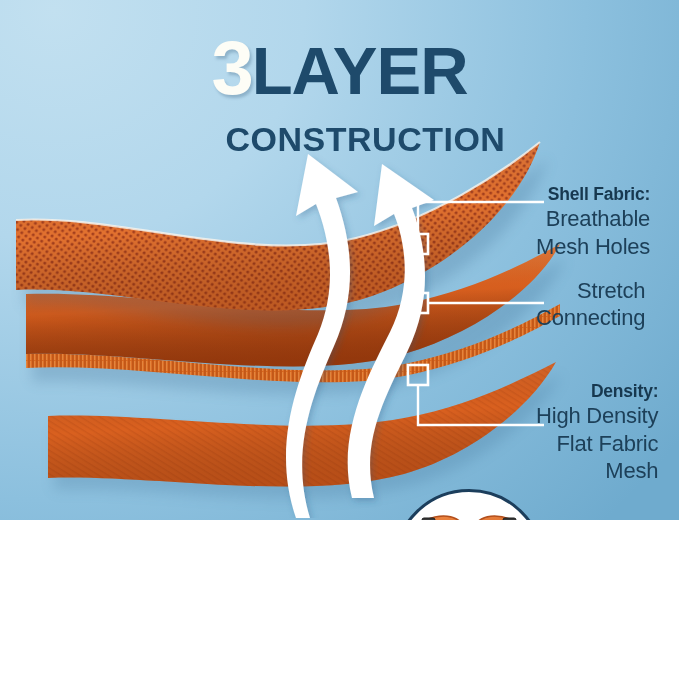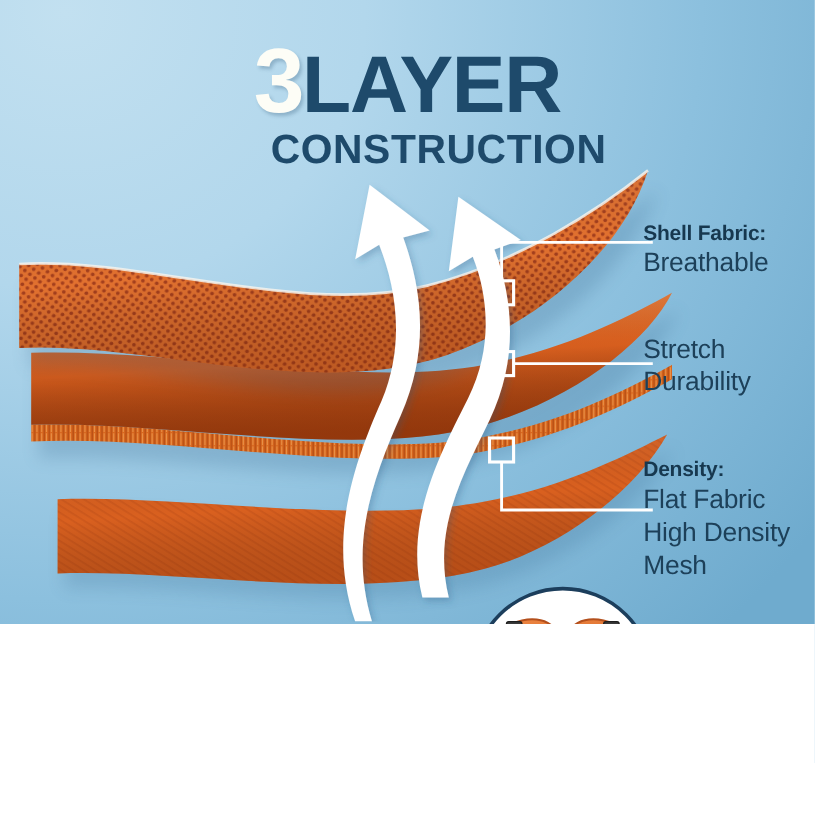--- a/index.html
+++ b/index.html
@@ -44,21 +44,21 @@
     font-weight: 800;
     text-shadow: 2px 3px 3px rgba(40,80,110,0.28);
     letter-spacing: -2px;
   }
   .title-word {
     color: #1e4a6b;
     letter-spacing: -1px;
   }
   .title-line2 {
     display: block;
-    margin-top: 2px;
+    margin-top: 16px;
     margin-left: 52px;
     font-size: 34px;
     font-weight: 800;
     letter-spacing: 0.5px;
     color: #1e4a6b;
     white-space: nowrap;
   }
 
   
   .stack {
@@ -67,20 +67,21 @@
     top: 118px;
     width: 679px;
     height: 400px;
   }
   .stack svg { display: block; }
 
   
   .callout {
     position: absolute;
     color: #1b3f5c;
+    text-align: right;
   }
   .callout .c-head {
     display: block;
     font-size: 17.5px;
     font-weight: 700;
     color: #17384f;
     letter-spacing: -0.2px;
     line-height: 1.22;
   }
   .callout .c-body {
@@ -271,31 +272,32 @@
   <div class="leader" style="left:404px; top:363px;">
     <svg width="140" height="68">
       <polyline points="14,22 14,62 140,62" fill="none" stroke="#ffffff" stroke-width="2.4"></polyline>
       <rect x="4" y="2" width="20" height="20" fill="none" stroke="#ffffff" stroke-width="2.6"></rect>
     </svg>
   </div>
 
   <div class="callout" id="callout-shell">
     <span class="c-head">Shell Fabric:</span>
     <span class="c-body">Breathable</span>
+    <span class="c-body">Mesh Holes</span>
   </div>
 
   <div class="callout" id="callout-inter">
     <span class="c-body">Stretch</span>
-    <span class="c-body">Durability</span>
+    <span class="c-body">Connecting</span>
   </div>
 
   <div class="callout" id="callout-lining">
     <span class="c-head">Density:</span>
+    <span class="c-body">High Density</span>
     <span class="c-body">Flat Fabric</span>
-    <span class="c-body">High Density</span>
     <span class="c-body">Mesh</span>
   </div>
 
   <div class="banner">
     <div class="banner-text">
       <span>Ensuring Durability</span>
       <span>And Comfort</span>
     </div>
   </div>
 

